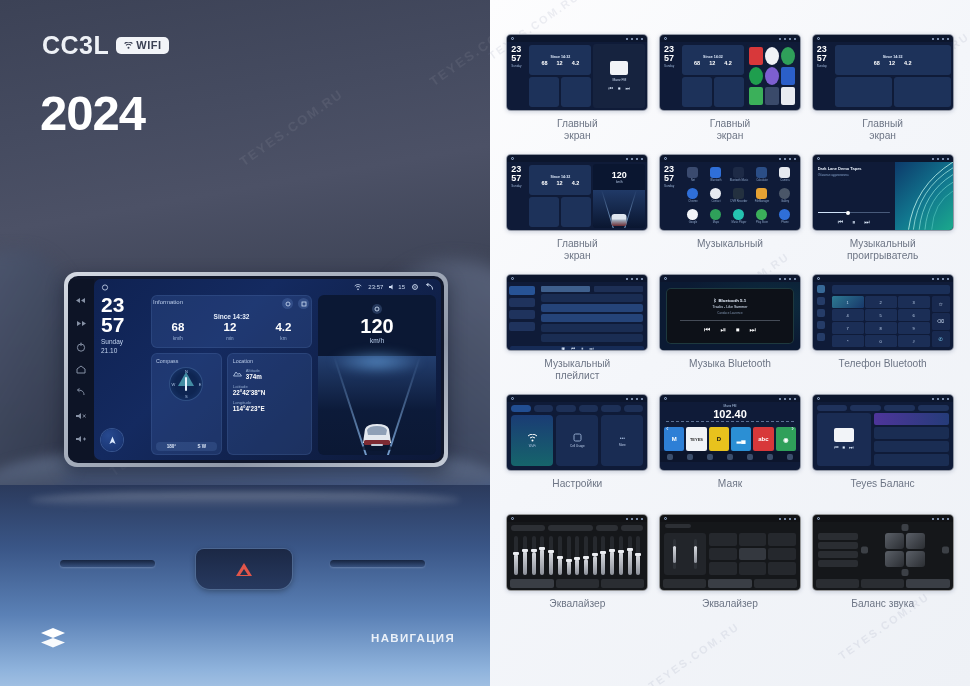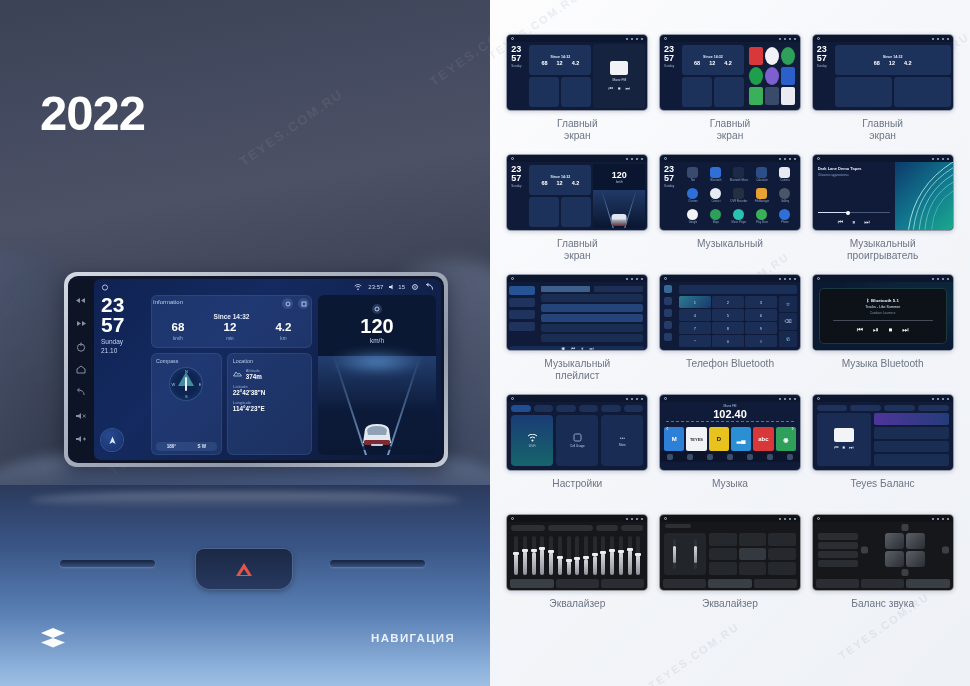--- a/index.html
+++ b/index.html
@@ -459,23 +459,34 @@
 
 <div class="page">
 
   <section class="hero">
 
     <div class="hero-wm" style="left:230px; top:120px;">TEYES.COM.RU</div>
     <div class="hero-wm" style="left:100px; top:430px;">TEYES.COM.RU</div>
     <div class="hero-wm" style="left:300px; top:600px;">TEYES.COM.RU</div>
     <div class="hero-wm" style="left:420px; top:40px;">TEYES.COM.RU</div>
 
+    <div class="logo-row">
+      <span class="logo-text">CC3L</span>
+      <span class="wifi-badge">
+        <svg width="9" height="7" viewBox="0 0 9 7">
+          <path d="M0.6 1.6 A5.2 5.2 0 0 1 8.4 1.6" stroke="#3b4154" stroke-width="1.1" fill="none"></path>
+          <path d="M2.1 3.3 A3.2 3.2 0 0 1 6.9 3.3" stroke="#3b4154" stroke-width="1.1" fill="none"></path>
+          <circle cx="4.5" cy="5.8" r="1" fill="#3b4154"></circle>
+        </svg>
+        <span>WIFI</span>
+      </span>
+    </div>
 
     <div class="hero-title">
-      <div class="hero-year">2022</div>
+      <div class="hero-year">2024</div>
     </div>
 
     <div class="dash-bg">
       <div class="dash-blur-1"></div>
       <div class="dash-blur-2"></div>
       <div class="console-shelf"></div>
       <div class="console-body"></div>
       <div class="console-ridge"></div>
       <div class="vent" style="left:60px; top:560px; width:95px;"></div>
       <div class="vent" style="left:330px; top:560px; width:95px;"></div>
@@ -1027,20 +1038,52 @@
 
       <div class="cell">
         <div class="shot">
           <div class="mini-status">
               <span class="ms-home"></span>
               <span class="ms-dot"></span>
               <span class="ms-dot"></span>
               <span class="ms-dot"></span>
               <span class="ms-dot"></span>
             </div>
+          <div class="bt-wrap">
+            <div class="bt-card">
+              <div class="bt-head">
+                  <span>ᛒ</span>
+                  <span>Bluetooth 5.1</span>
+                </div>
+              <div class="bt-t">Tracks - Like Summer</div>
+              <div class="bt-s">Candace Laurence</div>
+              <div class="bt-bar"></div>
+              <div class="bt-ctrls">
+                <span>⏮</span>
+                  <span>⏯</span>
+                  <span>⏹</span>
+                  <span>⏭</span>
+              </div>
+            </div>
+          </div>
+        </div>
+        <div class="cell-label">
+          <span style="white-space:pre-line">Музыка Bluetooth</span>
+        </div>
+      </div>
+
+      <div class="cell">
+        <div class="shot">
+          <div class="mini-status">
+              <span class="ms-home"></span>
+              <span class="ms-dot"></span>
+              <span class="ms-dot"></span>
+              <span class="ms-dot"></span>
+              <span class="ms-dot"></span>
+            </div>
           <div class="mini-body">
             <div class="dp-side">
               <div class="dp-ic" style="background:rgba(90,170,230,.55)"></div>
                 <div class="dp-ic"></div>
               <div class="dp-ic"></div>
                 <div class="dp-ic"></div>
                 <div class="dp-ic"></div>
             </div>
             <div class="dp-main">
               <div class="dp-field"></div>
@@ -1075,52 +1118,20 @@
 
       <div class="cell">
         <div class="shot">
           <div class="mini-status">
               <span class="ms-home"></span>
               <span class="ms-dot"></span>
               <span class="ms-dot"></span>
               <span class="ms-dot"></span>
               <span class="ms-dot"></span>
             </div>
-          <div class="bt-wrap">
-            <div class="bt-card">
-              <div class="bt-head">
-                  <span>ᛒ</span>
-                  <span>Bluetooth 5.1</span>
-                </div>
-              <div class="bt-t">Tracks - Like Summer</div>
-              <div class="bt-s">Candace Laurence</div>
-              <div class="bt-bar"></div>
-              <div class="bt-ctrls">
-                <span>⏮</span>
-                  <span>⏯</span>
-                  <span>⏹</span>
-                  <span>⏭</span>
-              </div>
-            </div>
-          </div>
-        </div>
-        <div class="cell-label">
-          <span style="white-space:pre-line">Музыка Bluetooth</span>
-        </div>
-      </div>
-
-      <div class="cell">
-        <div class="shot">
-          <div class="mini-status">
-              <span class="ms-home"></span>
-              <span class="ms-dot"></span>
-              <span class="ms-dot"></span>
-              <span class="ms-dot"></span>
-              <span class="ms-dot"></span>
-            </div>
           <div class="mini-body" style="flex-direction:column">
             <div class="st-chips">
               <div class="st-chip on"></div>
                 <div class="st-chip"></div>
                 <div class="st-chip"></div>
               <div class="st-chip"></div>
                 <div class="st-chip"></div>
                 <div class="st-chip"></div>
             </div>
             <div class="st-cards">
@@ -1180,21 +1191,21 @@
                 <i></i>
                 <i></i>
                 <i></i>
                 <i></i>
                 <i></i>
                 <i></i>
             </div>
           </div>
         </div>
         <div class="cell-label">
-          <span style="white-space:pre-line">Музыка</span>
+          <span style="white-space:pre-line">Маяк</span>
         </div>
       </div>
 
       <div class="cell">
         <div class="shot">
           <div class="mini-status">
               <span class="ms-home"></span>
               <span class="ms-dot"></span>
               <span class="ms-dot"></span>
               <span class="ms-dot"></span>

